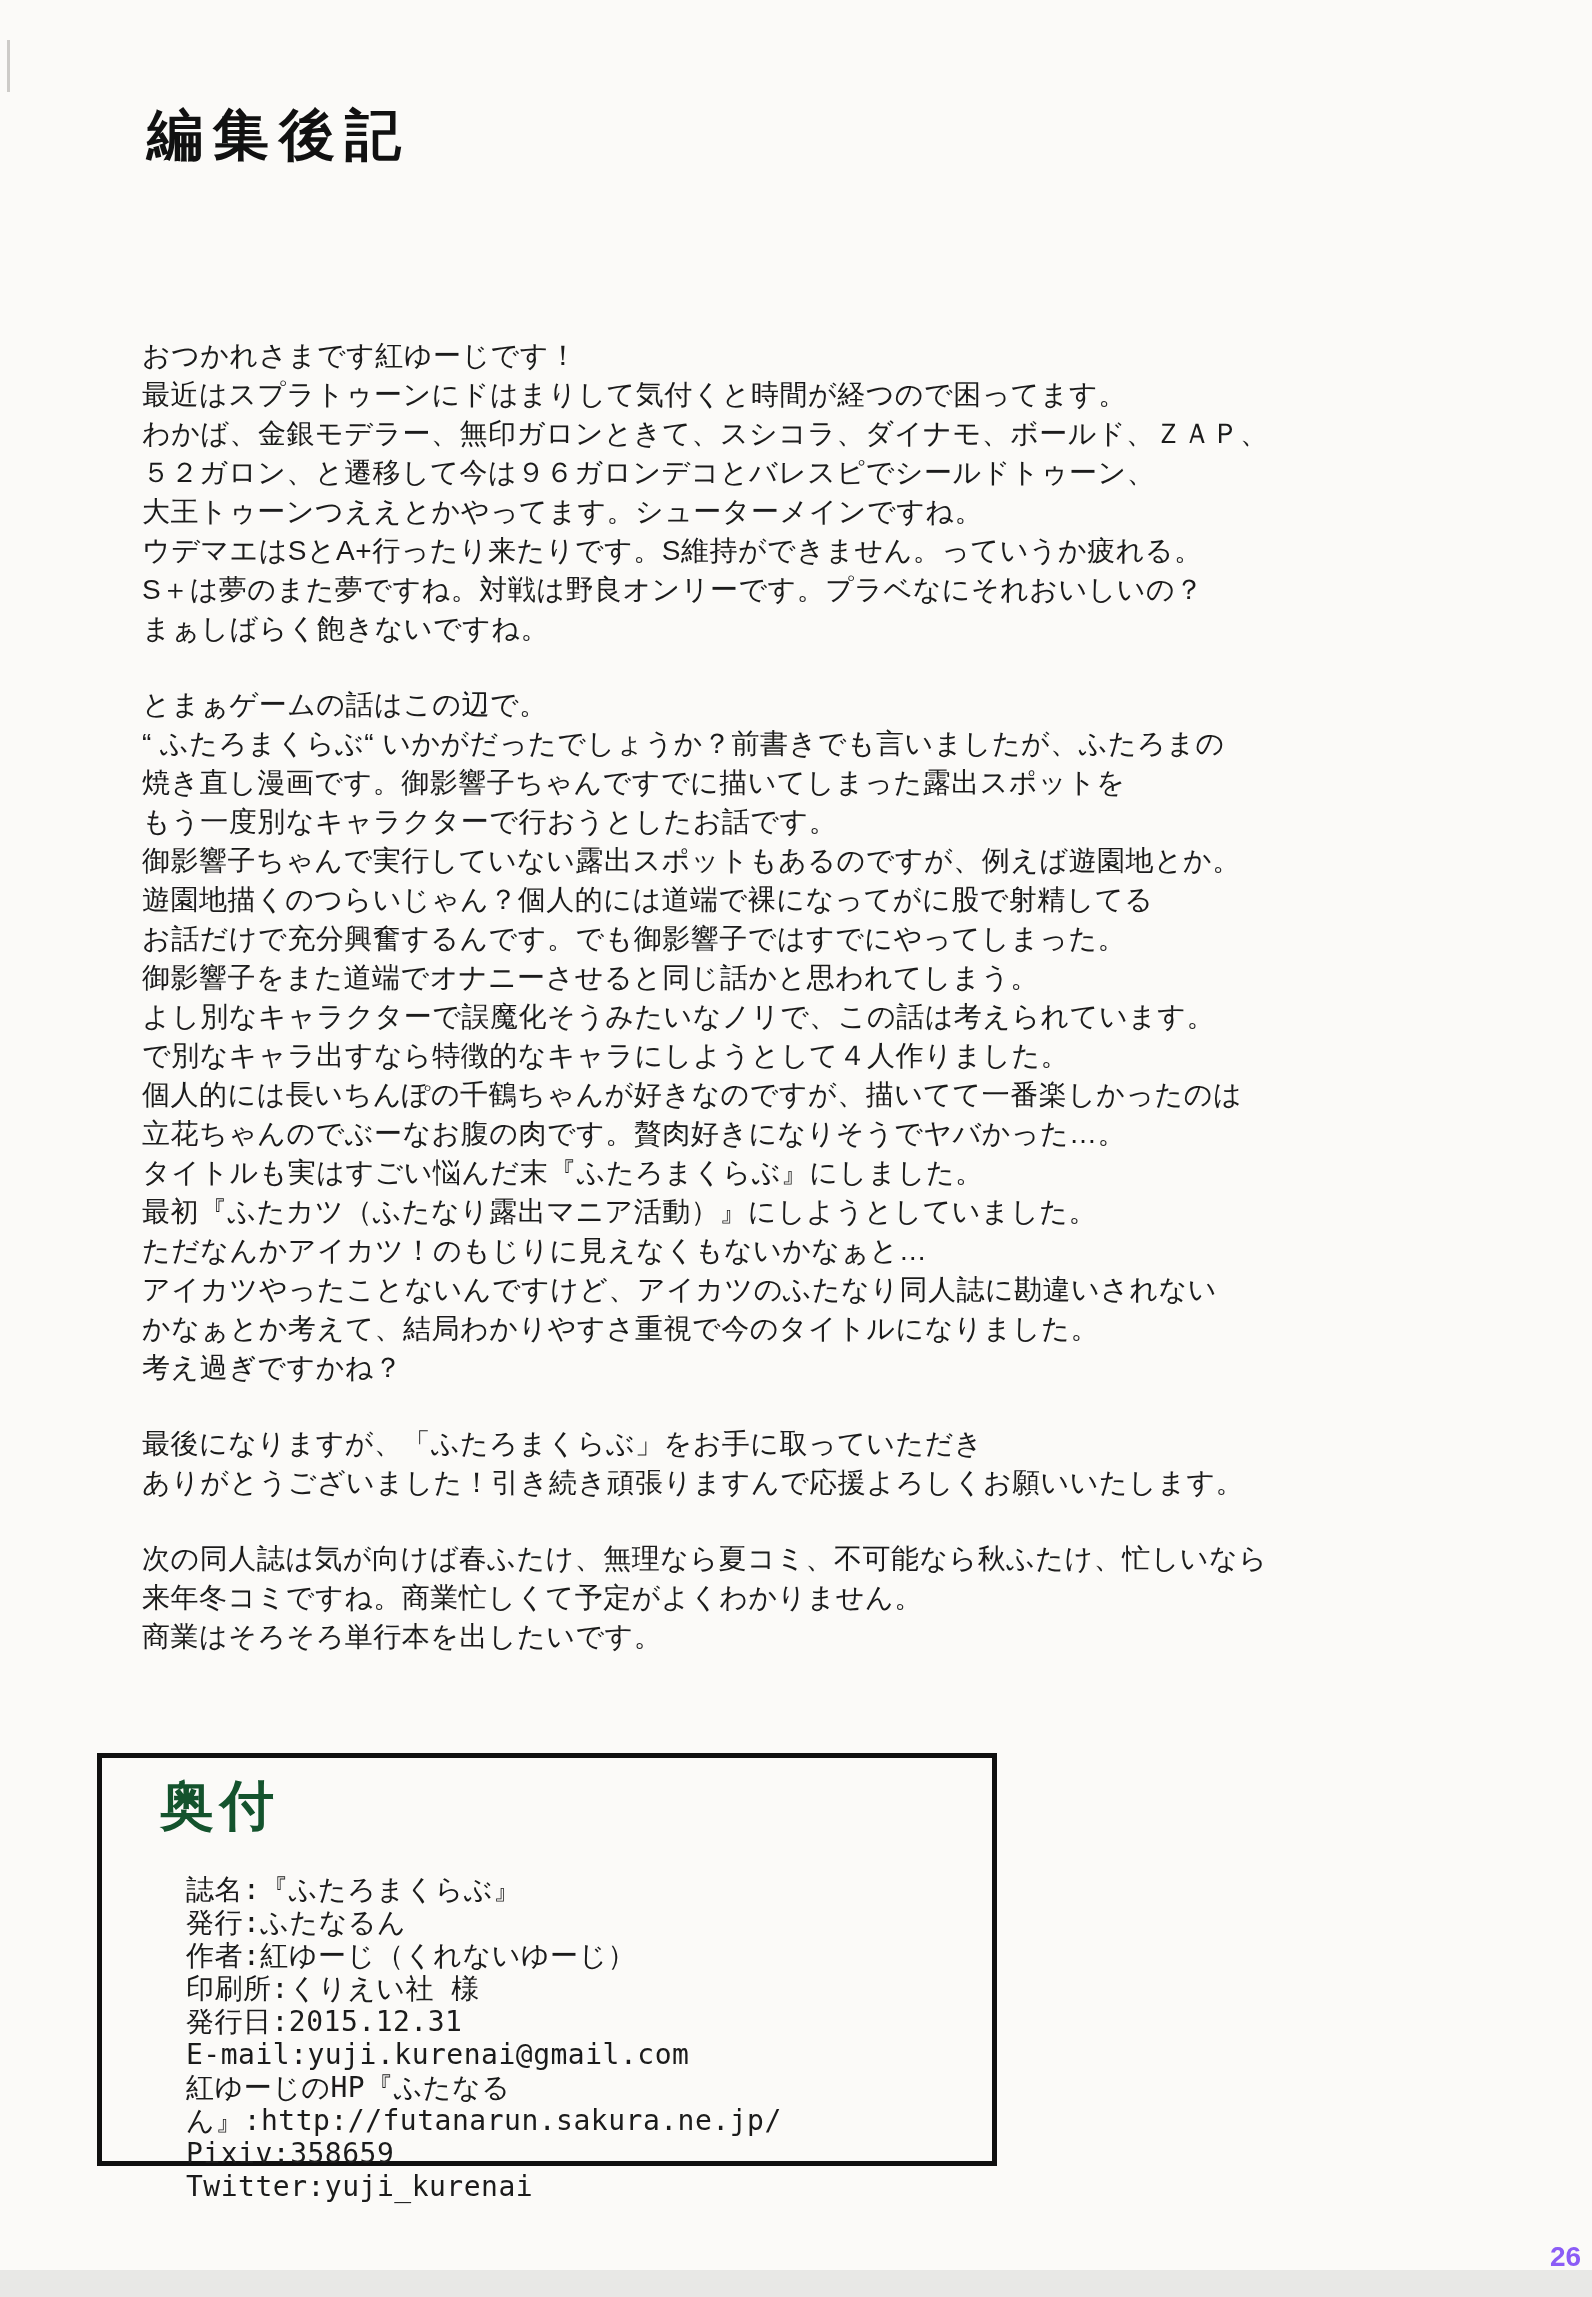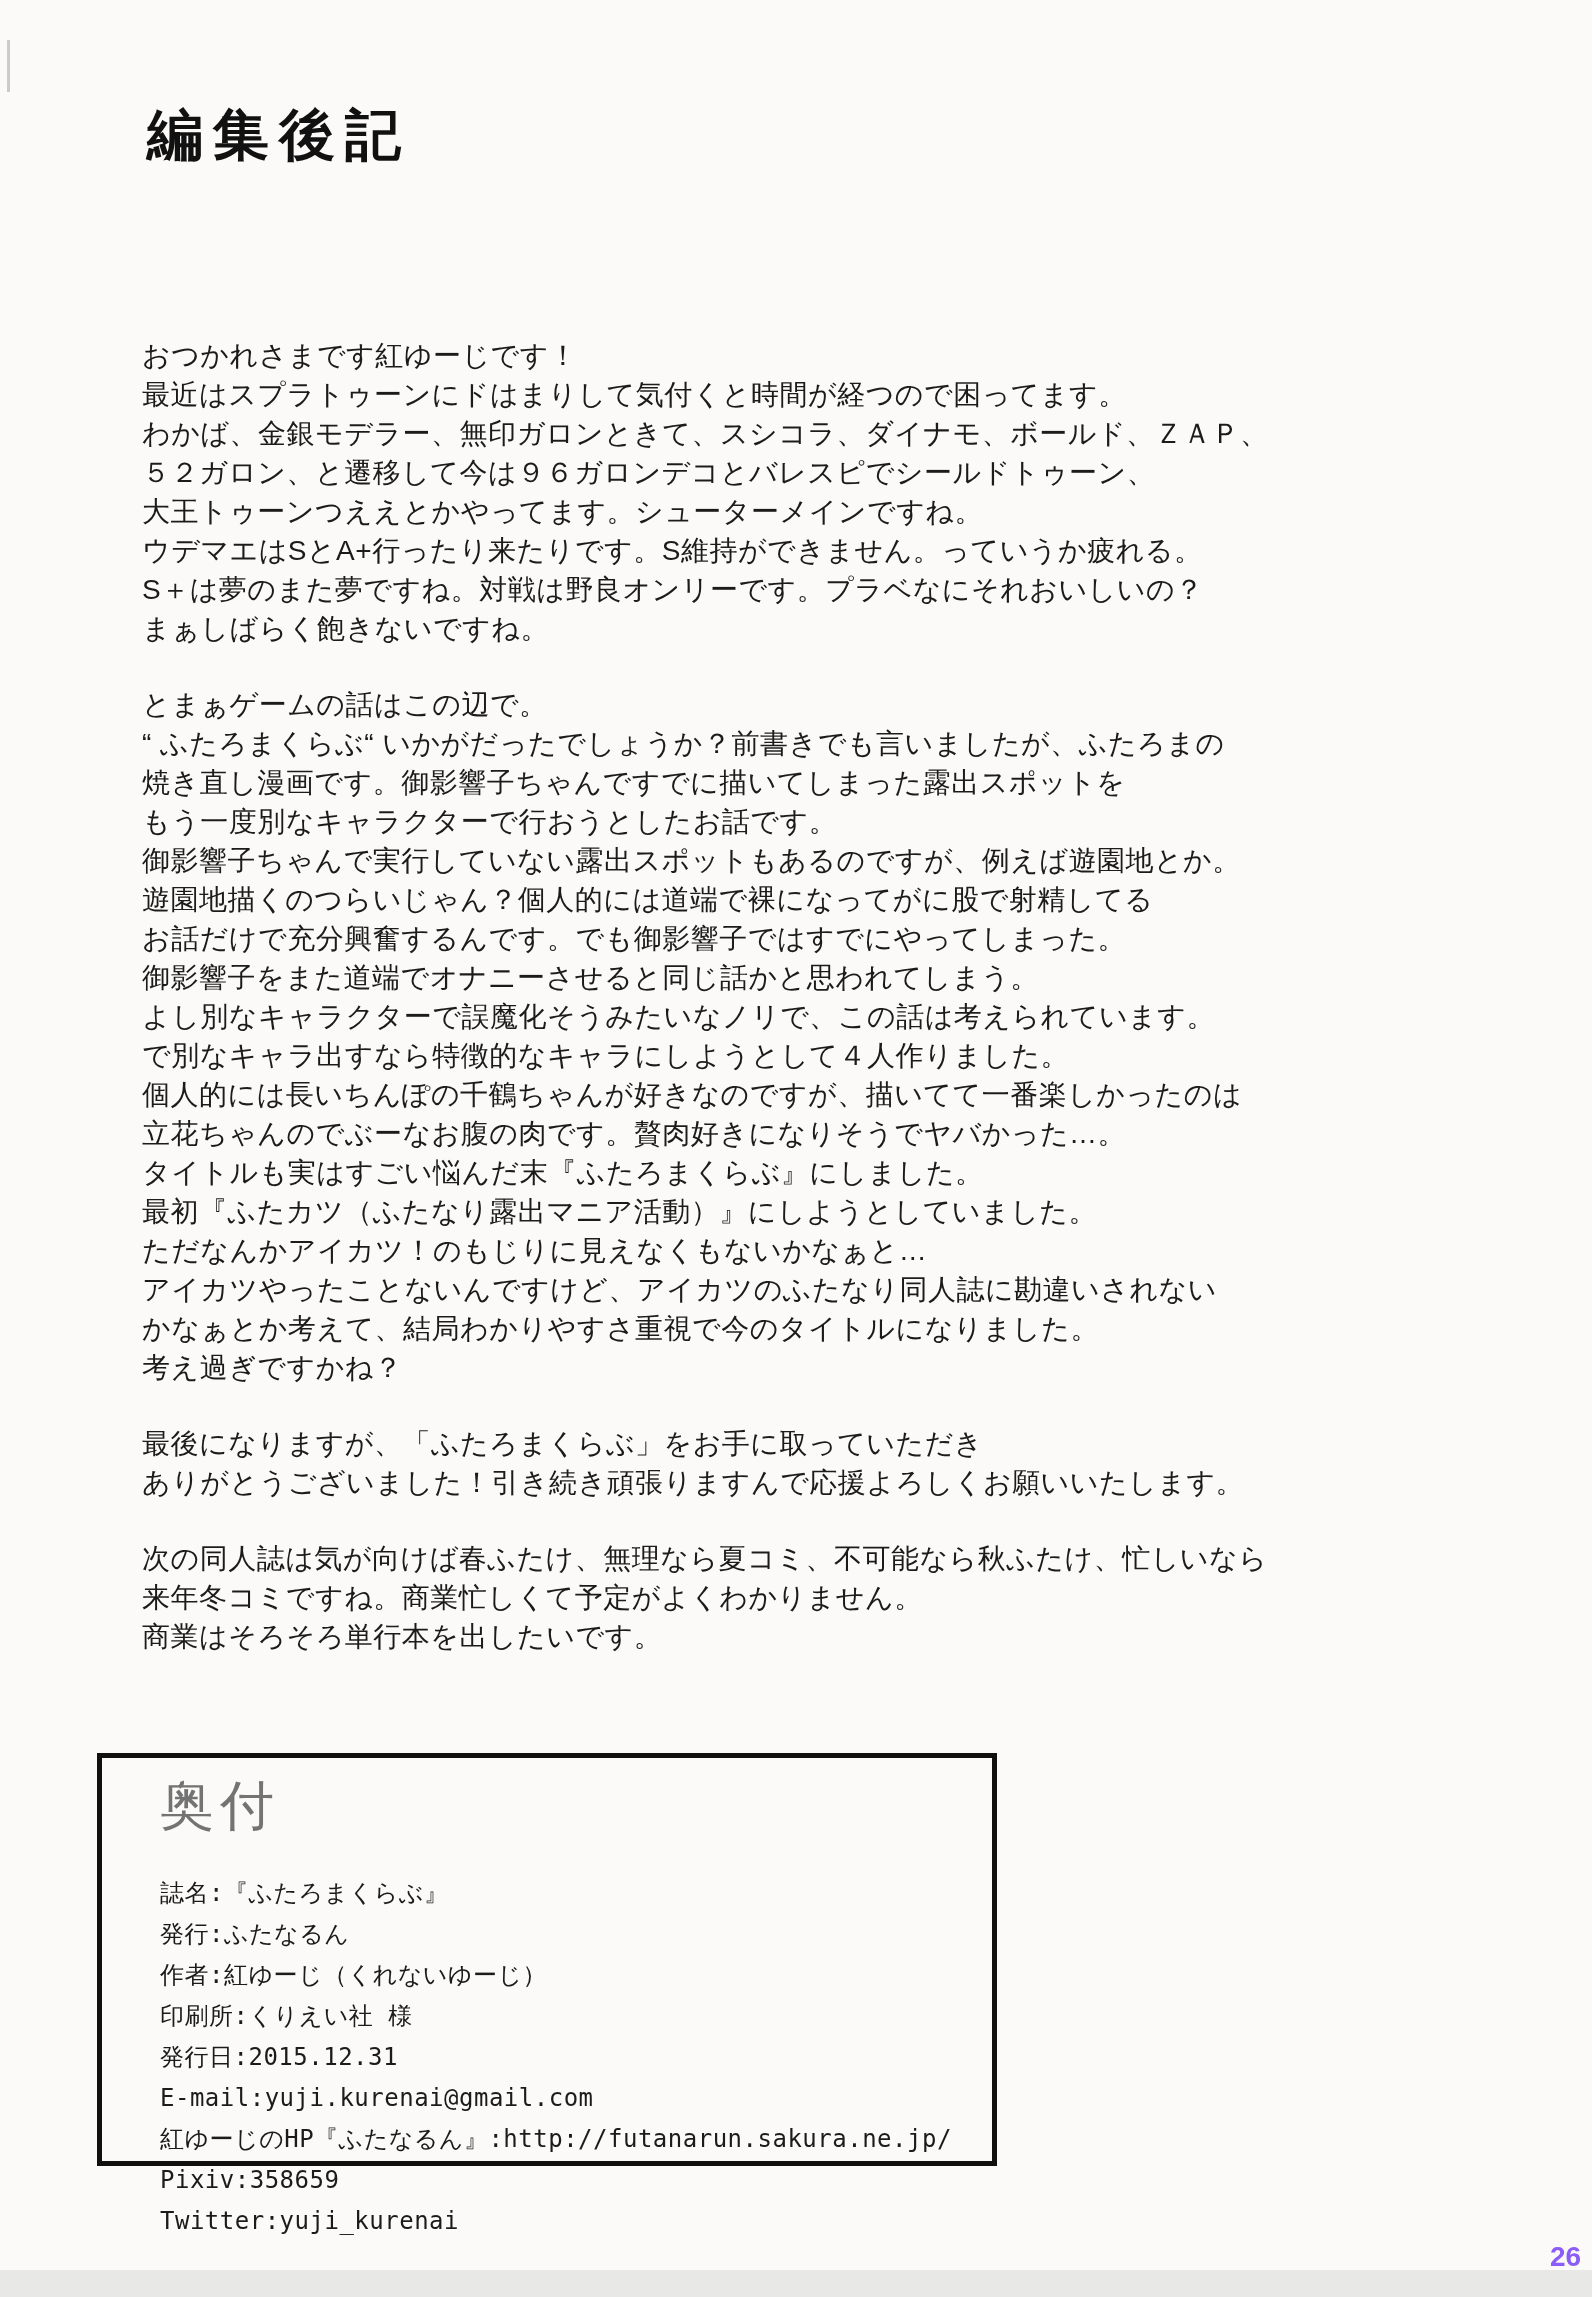--- a/index.html
+++ b/index.html
@@ -48,29 +48,29 @@
     position:absolute;
     left:97px;top:1753px;
     width:900px;height:413px;
     border:5px solid #101010;
     box-sizing:border-box;
     background:#fbfaf8;
   }
   .colophon-heading{
     margin:12px 0 0 58px;
     font-size:54px;
-    font-weight:normal;
+    font-weight:bold;
     letter-spacing:6px;
-    color:#737373;
+    color:#14532d;
   }
   .colophon-lines{
-    margin:30px 0 0 58px;
+    margin:30px 0 0 84px;
     white-space:pre-line;
-    font-size:24px;
-    line-height:41px;
+    font-size:28px;
+    line-height:33px;
     font-family:"DejaVu Sans Mono","DejaVu Sans",monospace,sans-serif;
     letter-spacing:0.5px;
   }
   .page-number{
     position:absolute;
     left:1550px;top:2241px;
     font-size:28px;
     font-weight:bold;
     font-family:"Liberation Sans","DejaVu Sans",sans-serif;
     color:#8b5cf6;

